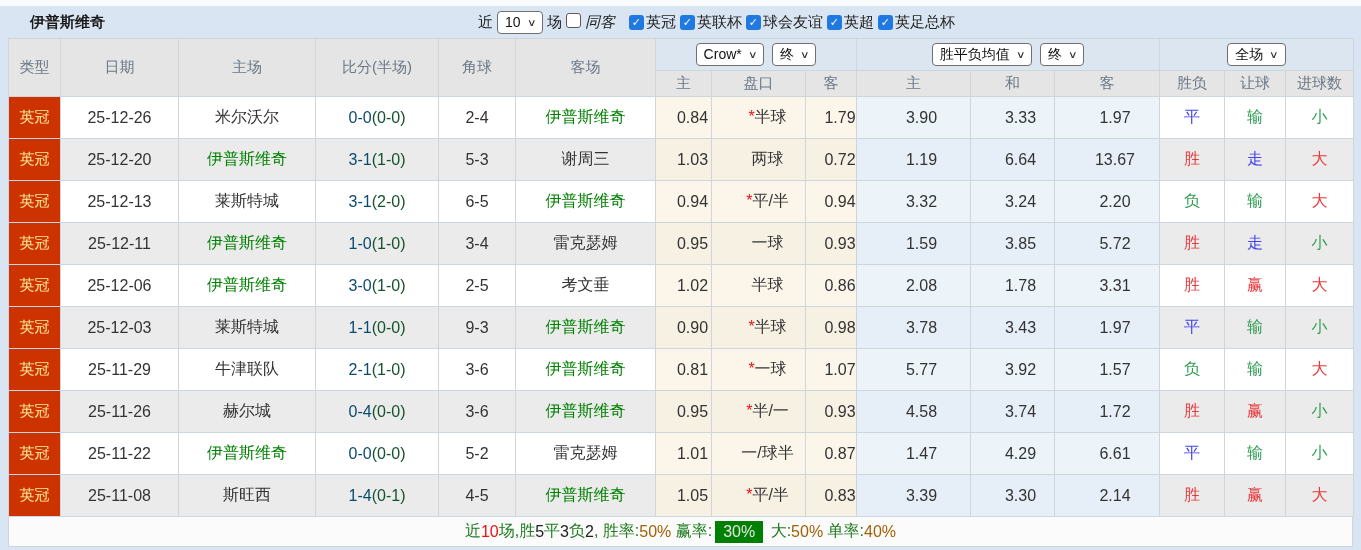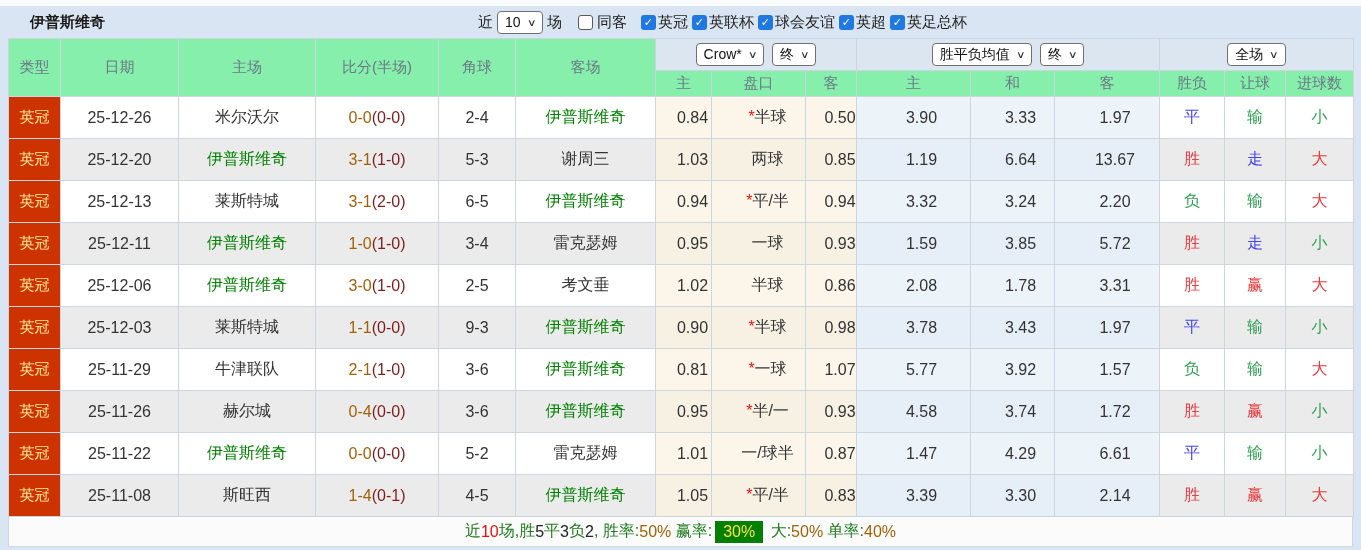--- a/index.html
+++ b/index.html
@@ -25,58 +25,58 @@
     padding:2px 7px; font-size:14px; color:#111; cursor:default; line-height:17px;
   }
   .select .chev { font-size:10px; color:#333; transform:scaleX(1.3); }
   .cbx {
     width:15px; height:15px; border-radius:3px; display:inline-flex;
     align-items:center; justify-content:center; flex:0 0 auto;
   }
   .cbx[data-checked="true"] { background:#2079e0; color:#fff; font-size:11px; font-weight:bold; }
   .cbx[data-checked="false"] { background:#fff; border:1.5px solid #5a5a5a; }
   .league-item { display:inline-flex; align-items:center; gap:2px; }
-  .same-away { margin-left:12px; display:inline-flex; align-items:center; gap:4px; }
+  .same-away { margin-left:0; display:inline-flex; gap:4px;font-style:italic; }
 
   table { border-collapse:collapse; table-layout:fixed; width:1345px; margin:0 8px; background:#fff; }
   th, td { border:1px solid #cdd5dd; text-align:center; overflow:hidden; white-space:nowrap; }
-  thead th { background:#86efac; color:#6b7886; font-weight:normal; font-size:15px; }
+  thead th { background:#e5e5e5; color:#6b7886; font-weight:normal; font-size:15px; }
   .hdr-top { height:32px; }
   .hdr-sub th { height:26px; }
   .hdr-group { background:#dce6f0; }
   .hdr-group .grp { display:flex; align-items:center; justify-content:center; gap:8px; }
 
   tbody td { height:42px; font-size:16px; color:#333; }
   tbody tr:nth-child(odd)  td { background:#fff; }
   tbody tr:nth-child(even) td { background:#ebebeb; }
   tbody td.c-type { background:#cc3300 !important; color:#ffeb99; font-size:15px; }
   tbody td.cream { background:#fbf5ea !important;padding-left:18px; }
   tbody tr:nth-child(even) td.cream { background:#f7f1e4 !important; }
   tbody td.blueish { background:#ecf4fa !important;padding-left:16px; }
   tbody tr:nth-child(even) td.blueish { background:#e6eff7 !important; }
   td[data-self="true"] { color:#008000; }
-  .ft { color:#a16207; }
-  .ht { color:#7f1d1d; }
+  .ft { color:#0c4a6e; }
+  .ht { color:#14532d; }
   .star { color:#ee1111; }
   .res[data-color="red"]   { color:#e9393c; }
   .res[data-color="blue"]  { color:#4343f0; }
   .res[data-color="green"] { color:#2f9e52; }
 
   .summary {
     width:1345px; margin:0 8px; height:30px; background:#fbfbfb;
     border:1px solid #cdd5dd; border-top:none;
     display:flex; align-items:center; justify-content:center;
     font-size:16px;
   }
   .summary span { white-space:pre; }
   .summary [data-color="green"] { color:#1f7a1f; }
   .summary [data-color="red"]   { color:#ee1111; }
   .summary [data-color="blue"]  { color:#a16207; }
   .summary [data-color="black"] { color:#222; }
-  .summary [data-color="highlight"] { background:#008000; color:#fde047; padding:2px 8px; margin:0 3px; }
+  .summary [data-color="highlight"] { background:#008000; color:#e5e5e5; padding:2px 8px; margin:0 3px; }
 </style>
 </head>
 <body>
 
 <div class="top-strip"></div>
 
 <div class="toolbar">
   <span class="toolbar-title">伊普斯维奇</span>
   <div class="toolbar-controls">
     <span>近</span>
@@ -206,21 +206,21 @@
     <td data-self="false">米尔沃尔</td>
     <td>
       <span class="ft">0-0</span><span class="ht">(0-0)</span>
     </td>
     <td>2-4</td>
     <td data-self="true">伊普斯维奇</td>
     <td class="cream">0.84</td>
     <td class="cream">
       <span class="star">*</span><span>半球</span>
     </td>
-    <td class="cream">0.50</td>
+    <td class="cream">1.79</td>
     <td class="blueish">3.90</td>
     <td class="blueish">3.33</td>
     <td class="blueish">1.97</td>
     <td><span class="res" data-color="blue">平</span></td>
     <td><span class="res" data-color="green">输</span></td>
     <td><span class="res" data-color="green">小</span></td>
   </tr>
 
   <tr>
     <td class="c-type">英冠</td>
@@ -228,21 +228,21 @@
     <td data-self="true">伊普斯维奇</td>
     <td>
       <span class="ft">3-1</span><span class="ht">(1-0)</span>
     </td>
     <td>5-3</td>
     <td data-self="false">谢周三</td>
     <td class="cream">1.03</td>
     <td class="cream">
       <span class="star"></span><span>两球</span>
     </td>
-    <td class="cream">0.85</td>
+    <td class="cream">0.72</td>
     <td class="blueish">1.19</td>
     <td class="blueish">6.64</td>
     <td class="blueish">13.67</td>
     <td><span class="res" data-color="red">胜</span></td>
     <td><span class="res" data-color="blue">走</span></td>
     <td><span class="res" data-color="red">大</span></td>
   </tr>
 
   <tr>
     <td class="c-type">英冠</td>

